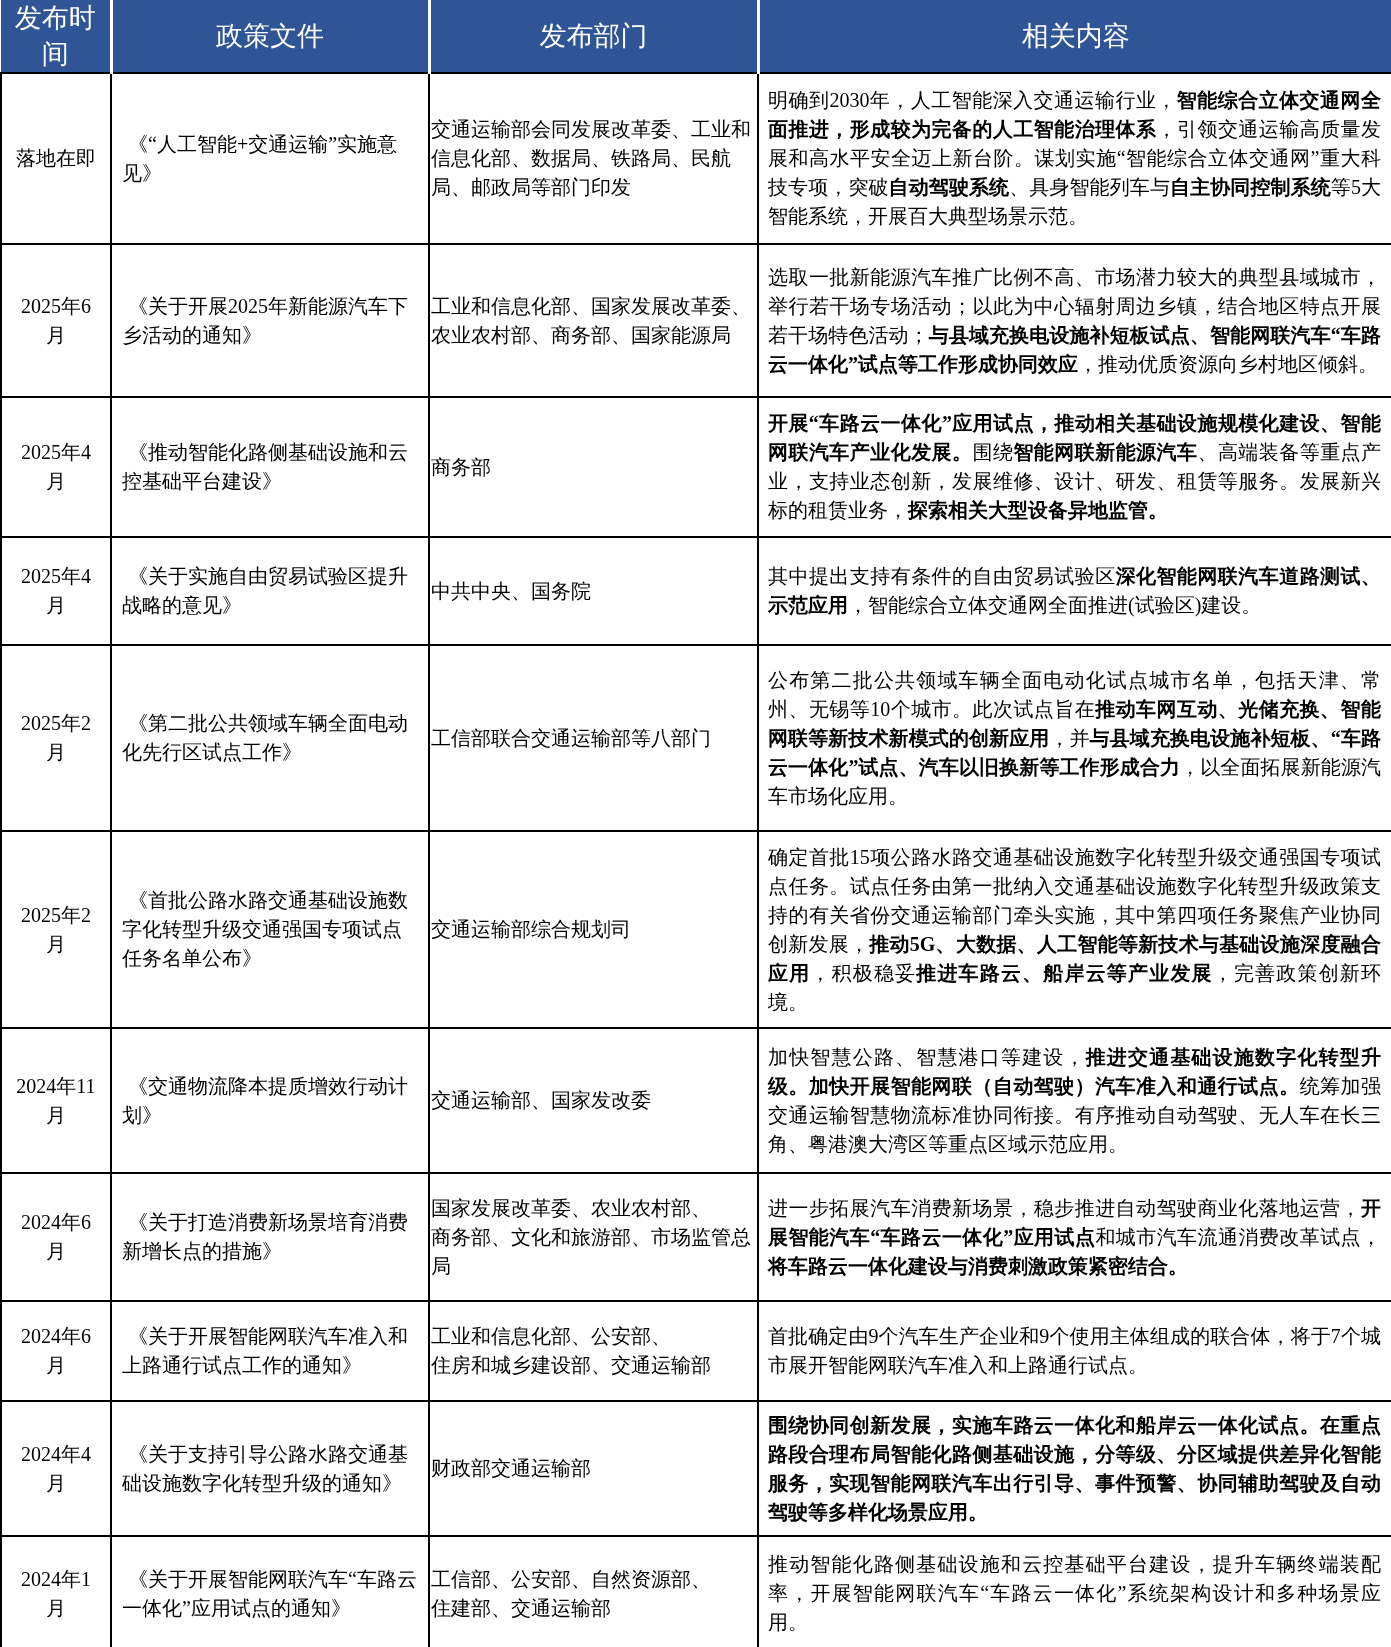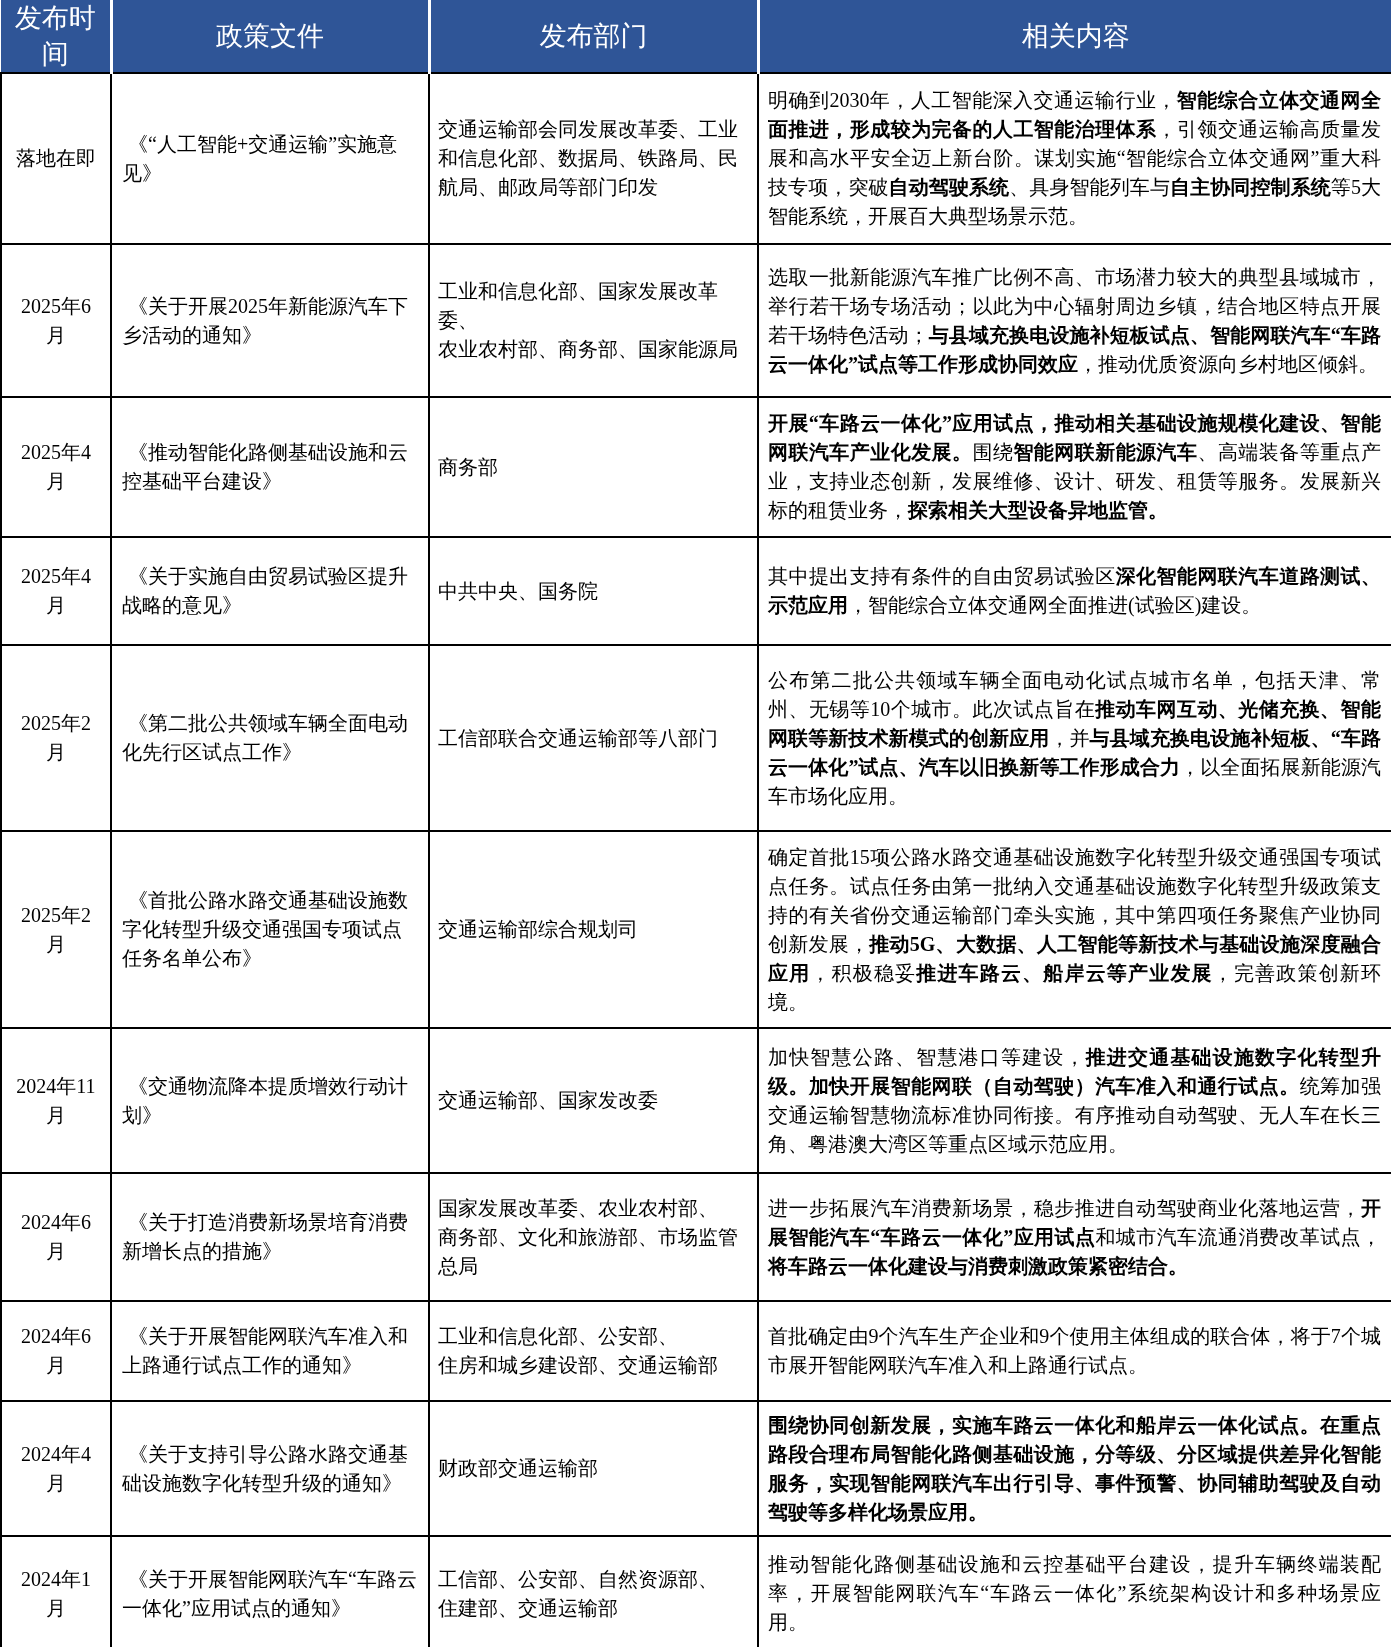--- a/index.html
+++ b/index.html
@@ -44,21 +44,21 @@
   td.col-time {
     text-align: center;
     padding: 6px 14px;
   }
   td.col-doc {
     padding: 6px 10px;
     text-indent: 6px;
   }
   td.col-dept {
     white-space: pre-line;
-    padding: 6px 6px 6px 8px;
+    padding: 6px 6px 6px 1px;
   }
   td.col-content {
     text-align: justify;
     padding: 8px 10px 8px 9px;
   }
   td.col-content b {
     font-weight: bold;
   }
 </style>
 </head>

